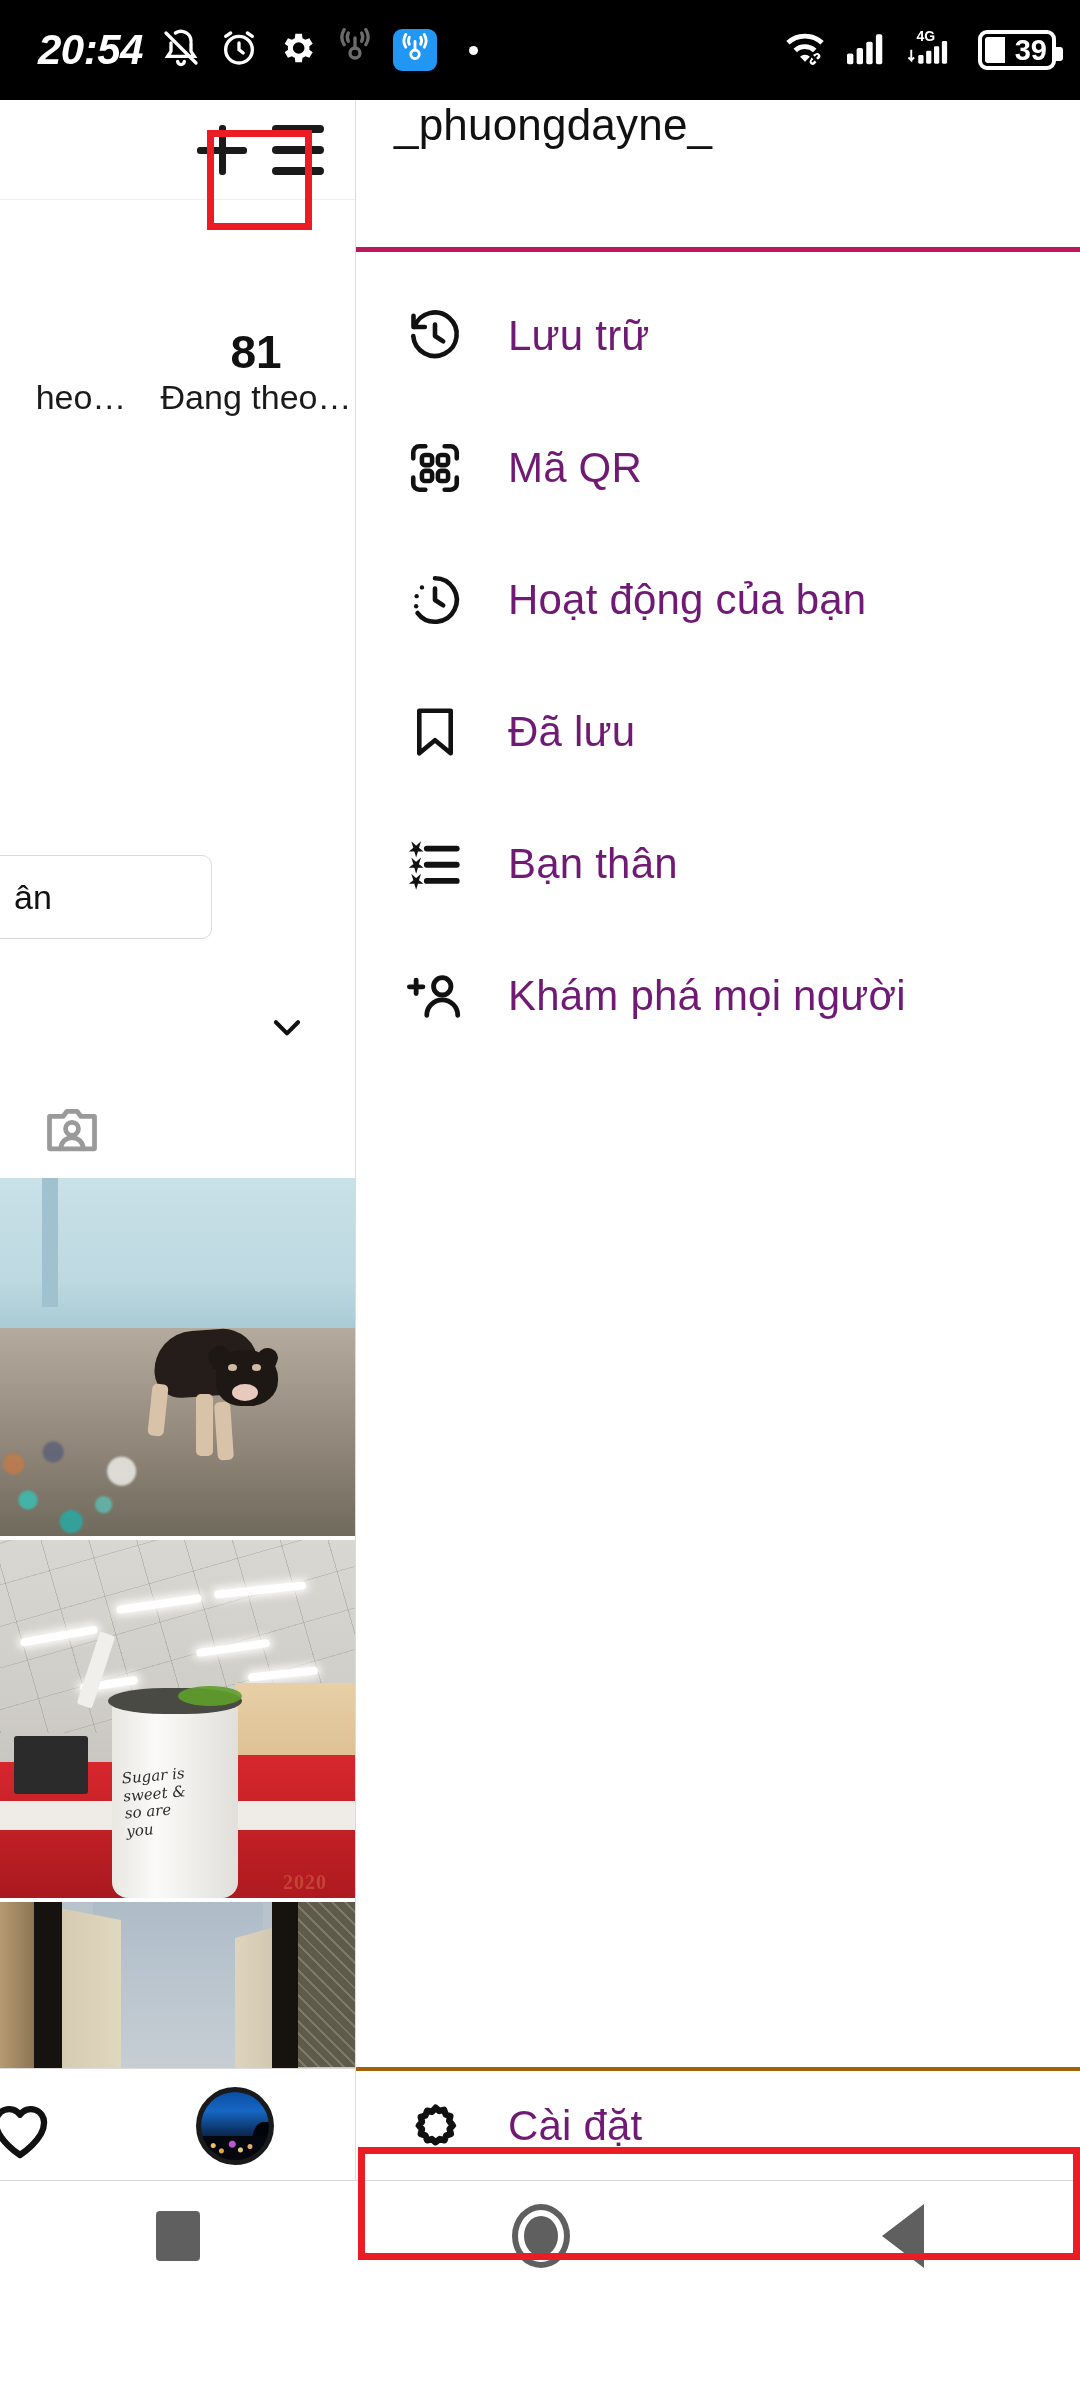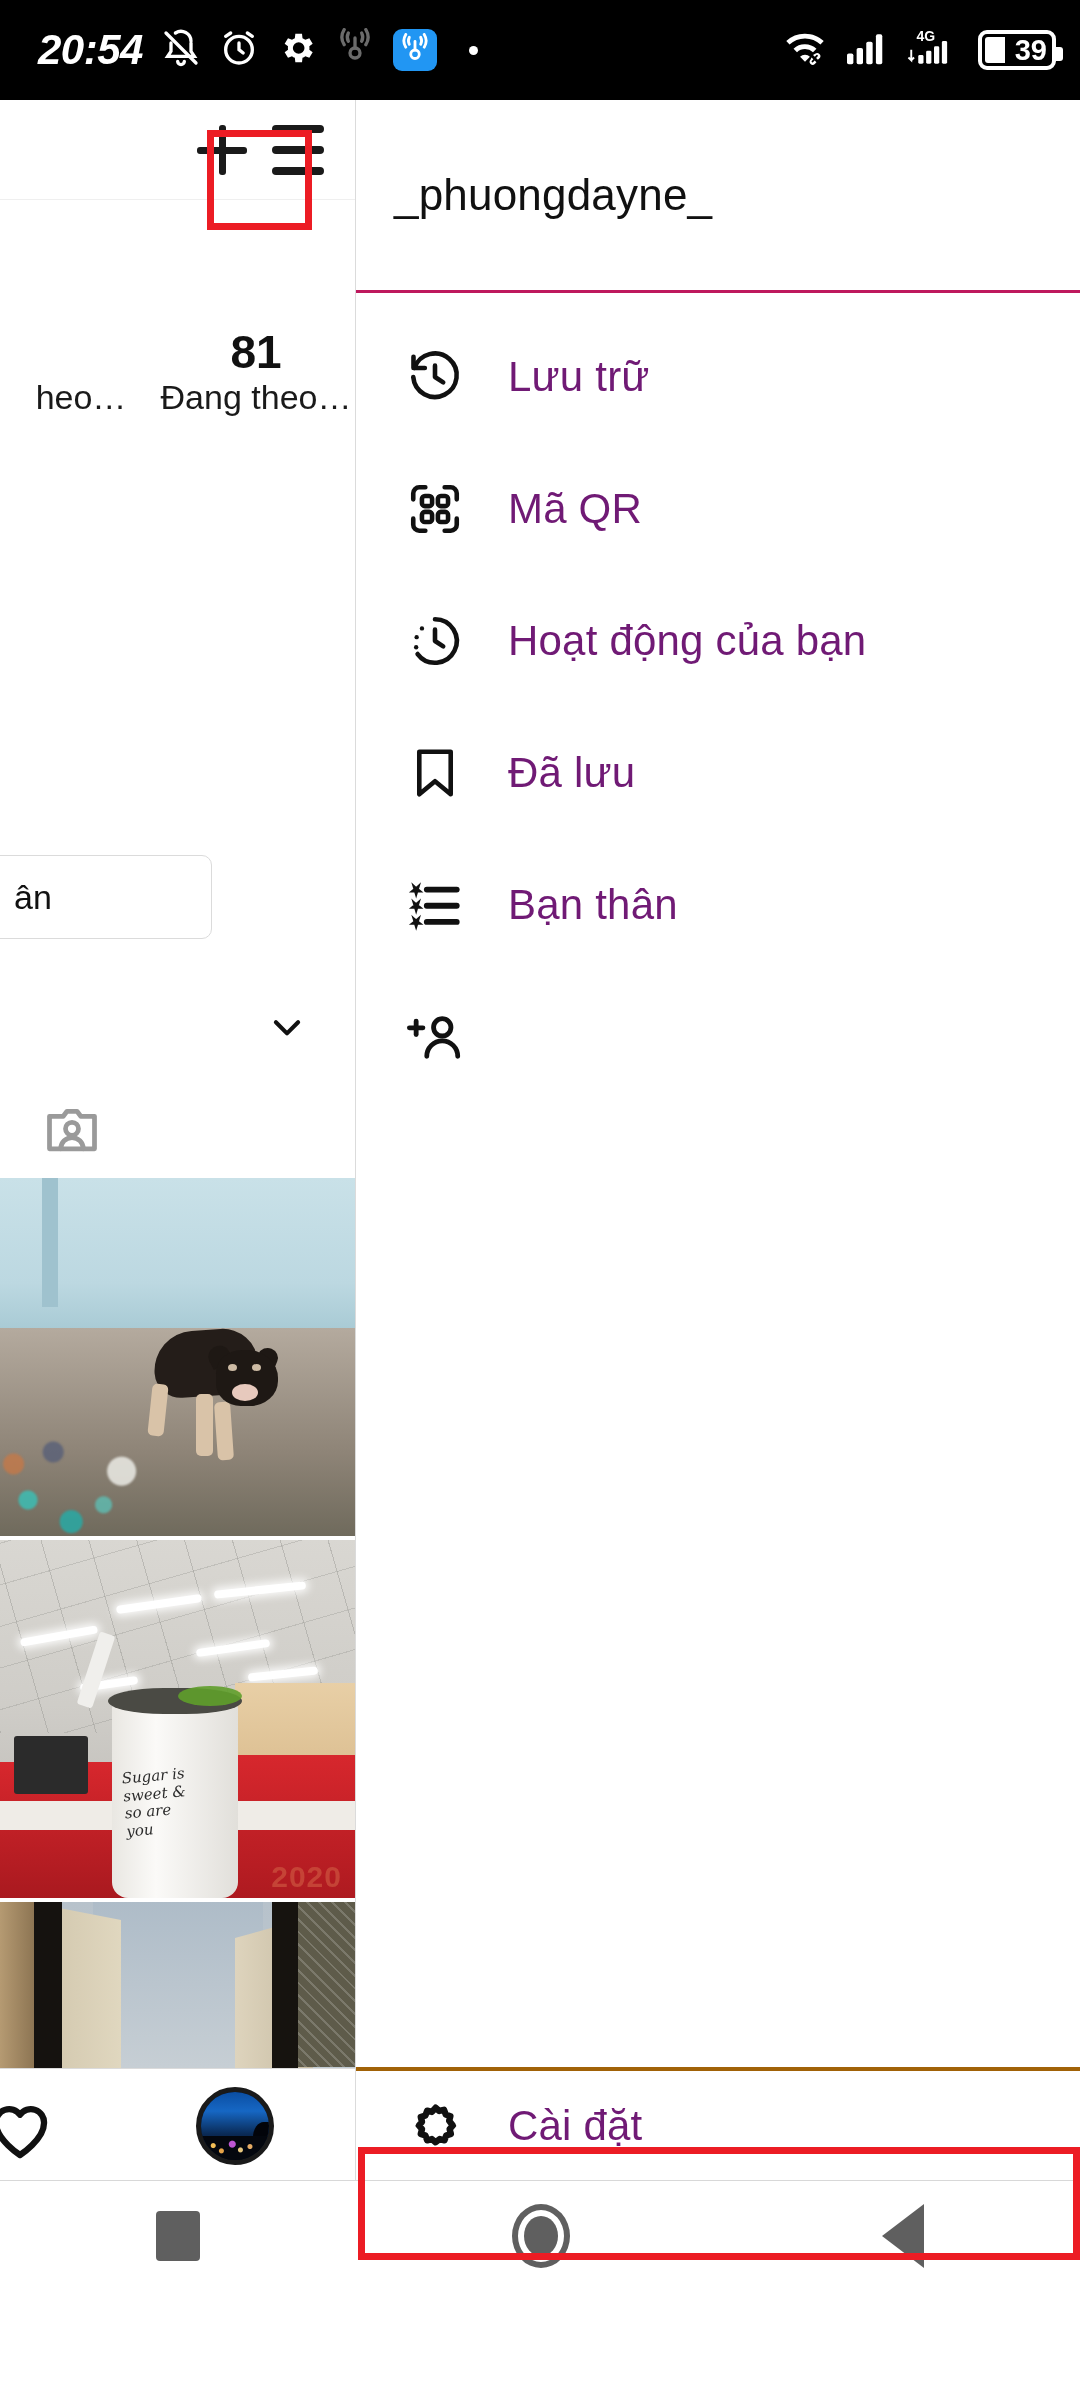--- a/index.html
+++ b/index.html
@@ -145,22 +145,22 @@
       border-radius:10px 10px 16px 16px; }
   .ph-cup .lid { position:absolute; left:108px; top:148px; width:134px; height:26px;
       background:#4a4a44; border-radius:50%/60%; }
   .ph-cup .lid-green { position:absolute; left:178px; top:146px; width:64px; height:20px;
       background:#5f9e2b; border-radius:50%; opacity:.9; }
   .ph-cup .straw { position:absolute; left:88px; top:92px; width:16px; height:76px;
       background:#f0efec; transform:rotate(18deg); border-radius:3px; }
   .ph-cup .cuptext { position:absolute; left:124px; top:226px; width:104px;
       font-family:"DejaVu Serif", serif; font-size:15px; line-height:1.18; color:#2b2b2b;
       transform:rotate(-5deg); font-style:italic; }
-  .ph-cup .yr2020 { position:absolute; right:14px; bottom:4px; font-size:30px; font-weight:bold;
-      color:#c94a3a; opacity:.85; letter-spacing:1px; }
+  .ph-cup .yr2020 { position:absolute; right:29px; bottom:4px; font-size:20px; font-weight:bold;
+      color:#c94a3a; opacity:.85; letter-spacing:1px;font-family:Liberation Serif, serif; }
 
   
   .ph-alley { position:absolute; inset:0; background:linear-gradient(180deg,#b7c2cb 0%, #c2ccd3 55%, #9b9384 100%); }
   .ph-alley .sky { position:absolute; left:26%; right:26%; top:0; bottom:24%;
       background:linear-gradient(180deg,#aebcc8,#c6ced4 60%,#d3d8da 100%); }
   .ph-alley .bldg-l { position:absolute; left:8%; top:0; width:26%; height:84%;
       background:linear-gradient(90deg,#cfc4aa,#e0d7bf);
       clip-path:polygon(0 0, 100% 6%, 100% 92%, 0 100%); }
   .ph-alley .bldg-r { position:absolute; right:12%; top:4%; width:22%; height:76%;
       background:linear-gradient(90deg,#ded4bd,#c6bba2);
@@ -204,22 +204,22 @@
         radial-gradient(circle at 72% 44%, rgba(255,190,110,.9) 0 2px, transparent 3px); }
   .nav-avatar .av-hill { position:absolute; right:-6px; bottom:10%; width:32%; height:46%;
       background:#02040a; border-radius:50% 0 0 0; }
 
   
   .drawer {
     position:absolute; left:356px; top:0; width:724px; height:2190px;
     background:#ffffff;
   }
   .drawer-header {
-    height:193px; display:flex; align-items:center; padding-left:38px;
-    border-bottom:3px solid #be185d;
+    height:152px; display:flex; padding-left:38px;
+    border-bottom:5px solid #be185d;
   }
   .drawer-username { font-size:44px; color:#111; letter-spacing:.2px; }
   .menu-list { padding-top:18px; }
   .menu-item {
     display:flex; align-items:center; height:132px; padding-left:48px; gap:42px;
   }
   .menu-ico { width:62px; height:62px; flex:none; display:flex; align-items:center; justify-content:center; }
   .menu-label { font-size:42px; color:#701a75; letter-spacing:.2px; }
 
   .drawer-settings {
@@ -528,20 +528,21 @@
 
         <div class="menu-item">
           <span class="menu-ico">
             <svg width="58" height="58" viewBox="0 0 24 24" fill="none" stroke="#111" stroke-width="2" stroke-linecap="round" stroke-linejoin="round">
               <circle cx="15" cy="8" r="3.6"></circle>
                 <path d="M8.6 20a6.4 6.4 0 0 1 12.8 0"></path>
               <line x1="4.2" y1="5.4" x2="4.2" y2="11"></line>
                 <line x1="1.4" y1="8.2" x2="7" y2="8.2"></line>
             </svg>
           </span>
+          <span class="menu-label">Khám phá mọi người</span>
         </div>
       </div>
 
       <div class="drawer-settings">
         <span class="menu-ico">
           <svg width="58" height="58" viewBox="0 0 24 24" fill="none" stroke="#111" stroke-width="2.6" stroke-linejoin="round">
             <path d="M12 2.6l1.5 1.3 1.9-.5.7 1.9 1.9.7-.5 1.9L19 9.8l-1.3 1.5.5 1.9-1.9.7-.7 1.9-1.9-.5L12 16.6l-1.5-1.3-1.9.5-.7-1.9-1.9-.7.5-1.9L5.2 9.8l1.3-1.5-.5-1.9 1.9-.7.7-1.9 1.9.5z" transform="translate(0 1.8) scale(1.02)"></path>
           </svg>
         </span>
         <span class="menu-label">Cài đặt</span>

